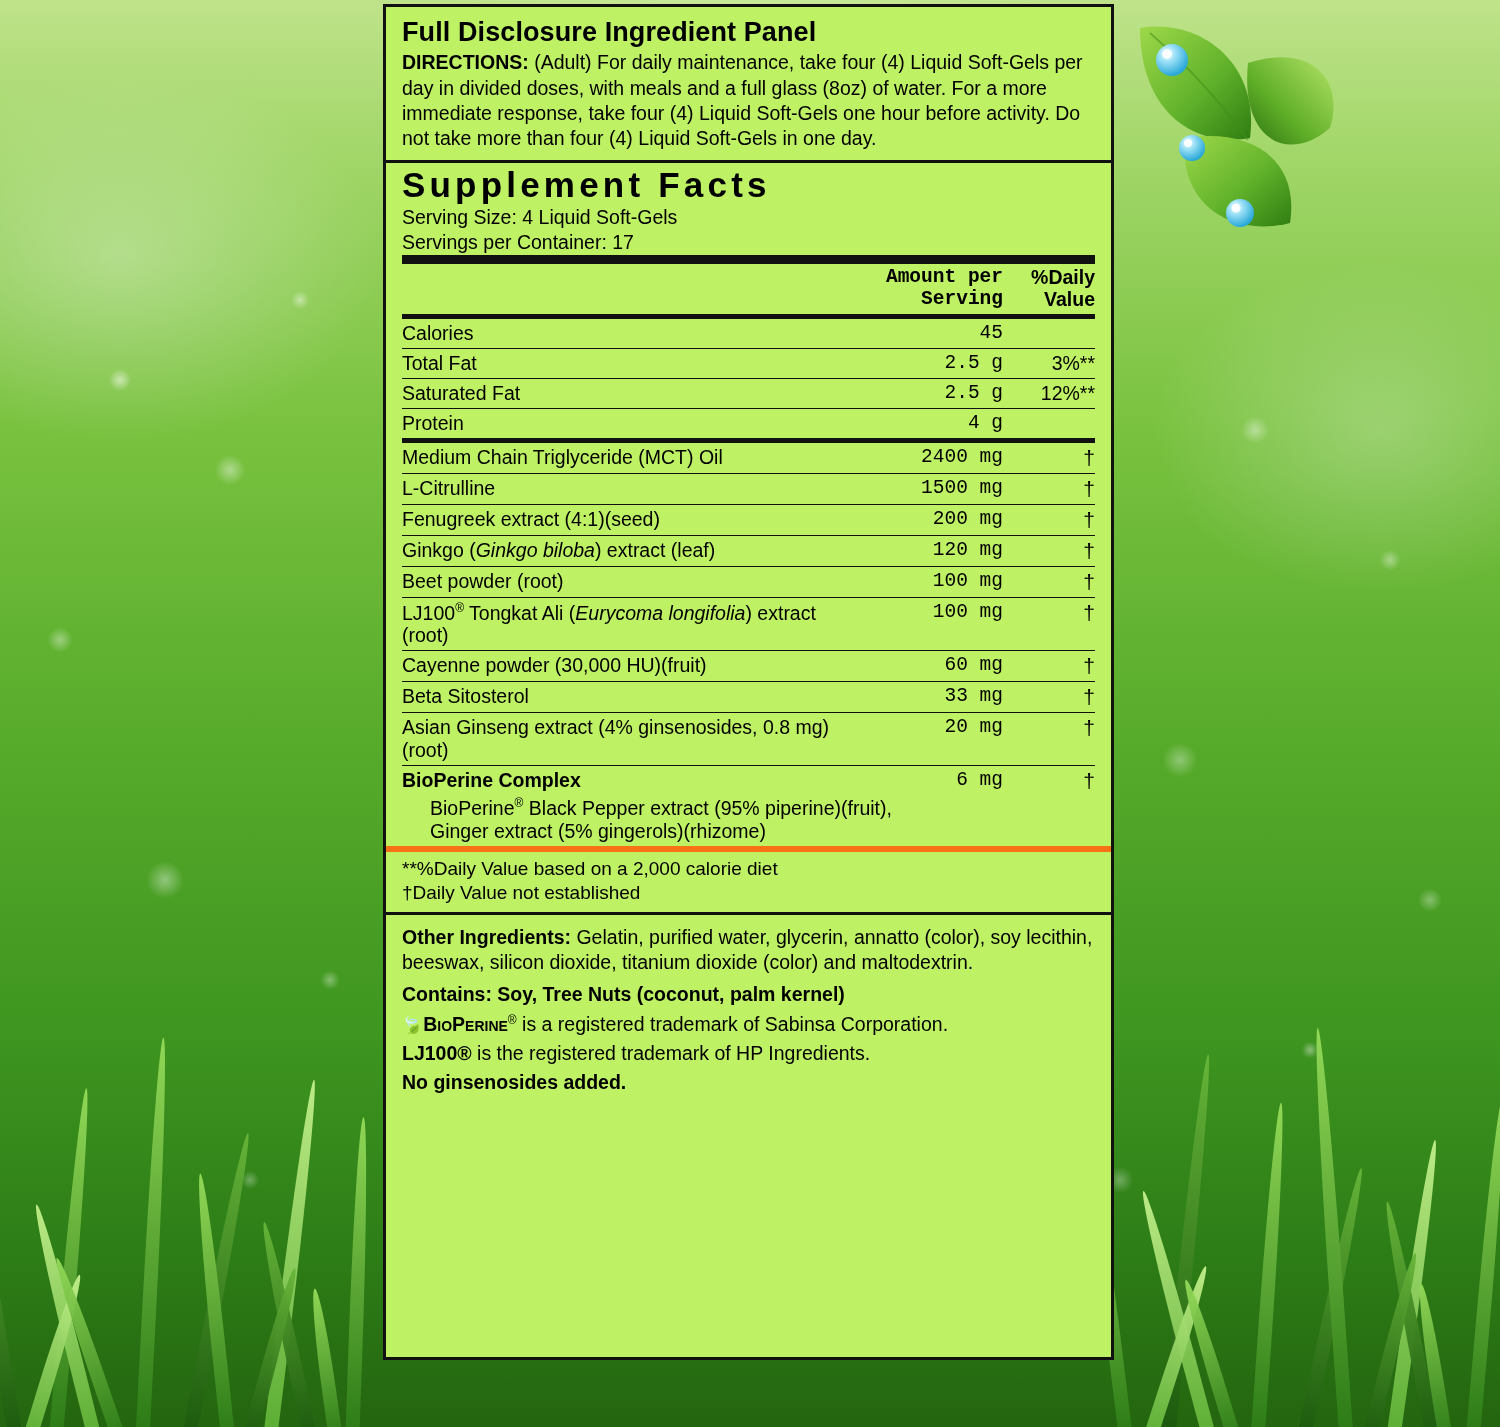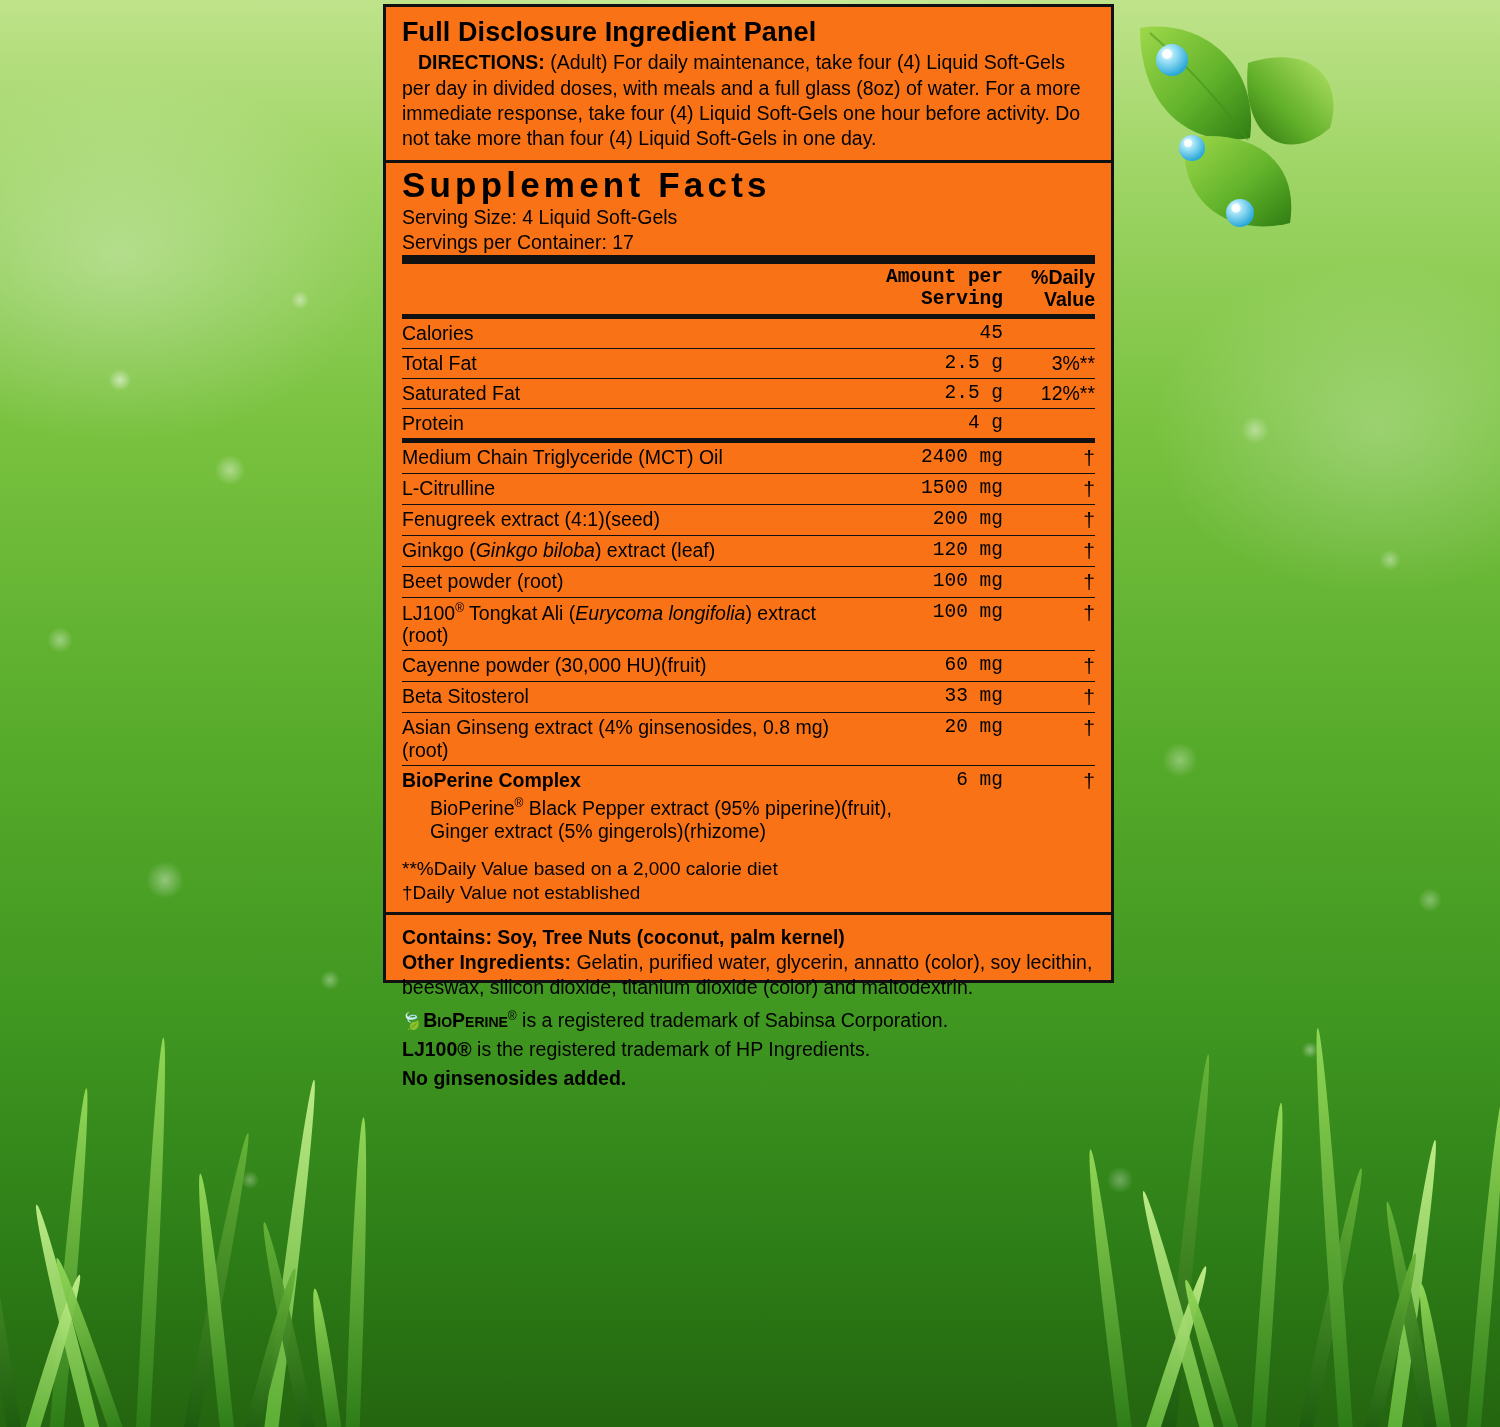--- a/index.html
+++ b/index.html
@@ -67,22 +67,22 @@
     width: 230px;
     height: 330px;
   }
 
   
   #panel {
     position: absolute;
     left: 383px;
     top: 4px;
     width: 731px;
-    height: 979px;
-    background: #f97316;
+    height: 1356px;
+    background: #bef264;
     border: 3px solid #111;
     box-sizing: border-box;
     color: #000;
   }
   .pad {
     padding: 0 16px;
   }
 
   
   #directions-block {
@@ -96,21 +96,20 @@
     margin: 2px 0 3px 0;
     line-height: 1.12;
   }
   #directions-text {
     font-size: 19.5px;
     line-height: 1.30;
     text-align: left;
   }
   #directions-text .lead {
     font-weight: bold;
-    margin-left: 16px;
   }
 
   
   #sf-title {
     font-size: 35px;
     font-weight: bold;
     letter-spacing: 4.2px;
     margin: 4px 0 2px 0;
     line-height: 1.05;
     font-family: "Liberation Sans", sans-serif;
@@ -381,23 +380,23 @@
       </tbody>
     </table>
   </div>
 
   <div id="footnotes">
     <div>**%Daily Value based on a 2,000 calorie diet</div>
     <div>†Daily Value not established</div>
   </div>
 
   <div id="other-block">
+    <div id="other-ing"><span class="bold">Other Ingredients:</span><span>  Gelatin, purified water, glycerin, annatto (color), soy lecithin, beeswax, silicon dioxide, titanium dioxide (color) and maltodextrin.</span></div>
+
     <div><span class="bold">Contains:</span><span class="bold">  Soy, Tree Nuts (coconut, palm kernel)</span></div>
-
-    <div id="other-ing"><span class="bold">Other Ingredients:</span><span>  Gelatin, purified water, glycerin, annatto (color), soy lecithin, beeswax, silicon dioxide, titanium dioxide (color) and maltodextrin.</span></div>
 
     <div class="tm-line"><span class="leafmark">🍃</span><span class="smallcaps">BioPerine</span><span class="sup">®</span><span> is a registered trademark of Sabinsa Corporation.</span></div>
 
     <div class="tm-line"><span class="bold">LJ100®</span><span> is the registered trademark of HP Ingredients.</span></div>
 
     <div class="tm-line bold">No ginsenosides added.</div>
   </div>
 
 </div>
 

